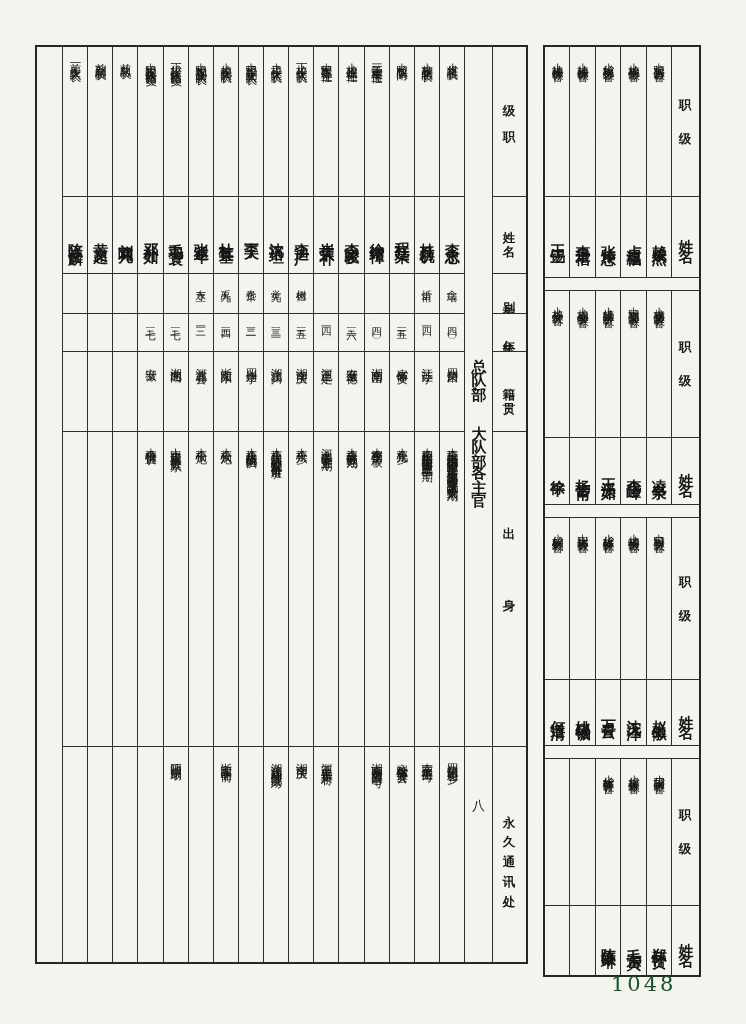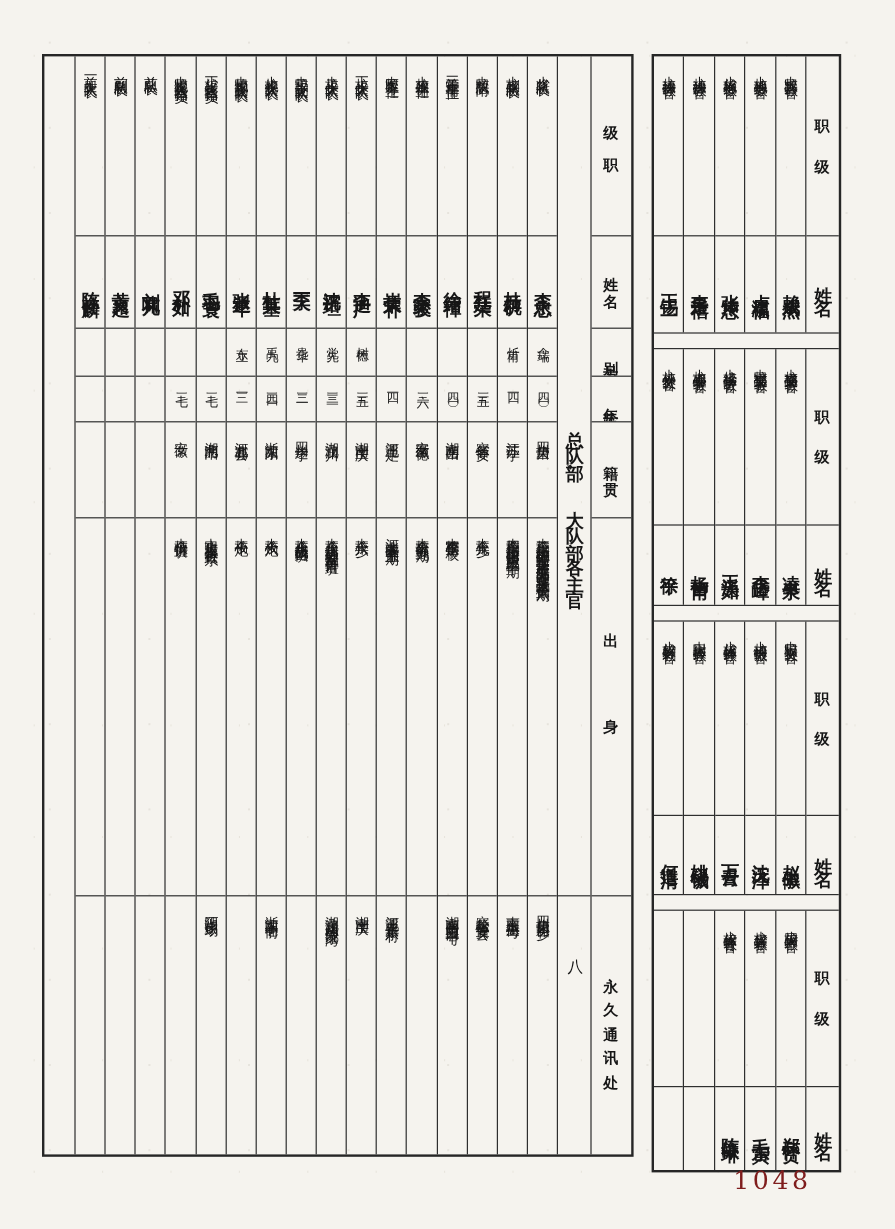--- a/index.html
+++ b/index.html
@@ -54,21 +54,21 @@
   
   .grp{display:flex;}
   .g-rank{border-bottom:1px solid #2e2e2e;}
   .g-name{flex:1 1 auto;align-items:center;padding-top:0;border-bottom:none;}
   .g-name .v{font-weight:700;font-size:15px;letter-spacing:3px;line-height:17px;}
   .divider{flex:0 0 12px;border-top:1px solid #2e2e2e;border-bottom:1px solid #2e2e2e;}
   .ghc-rank .v{letter-spacing:32px;}
   .ghc-name .v{letter-spacing:10px;}
   #page-number{
     position:absolute;left:611px;top:972px;
-    font-family:"DejaVu Serif",serif;font-size:21px;letter-spacing:3px;color:#7f1d1d;
+    font-family:"DejaVu Serif",serif;font-size:21px;letter-spacing:3px;color:#14532d;
   }
 </style>
 </head>
 <body>
 
 <div id="main-table" class="tbl">
     <div class="col w-empty"></div>
     <div class="col">
       <div class="cell c-rank">
         <span class="v">前步一大队长</span>

